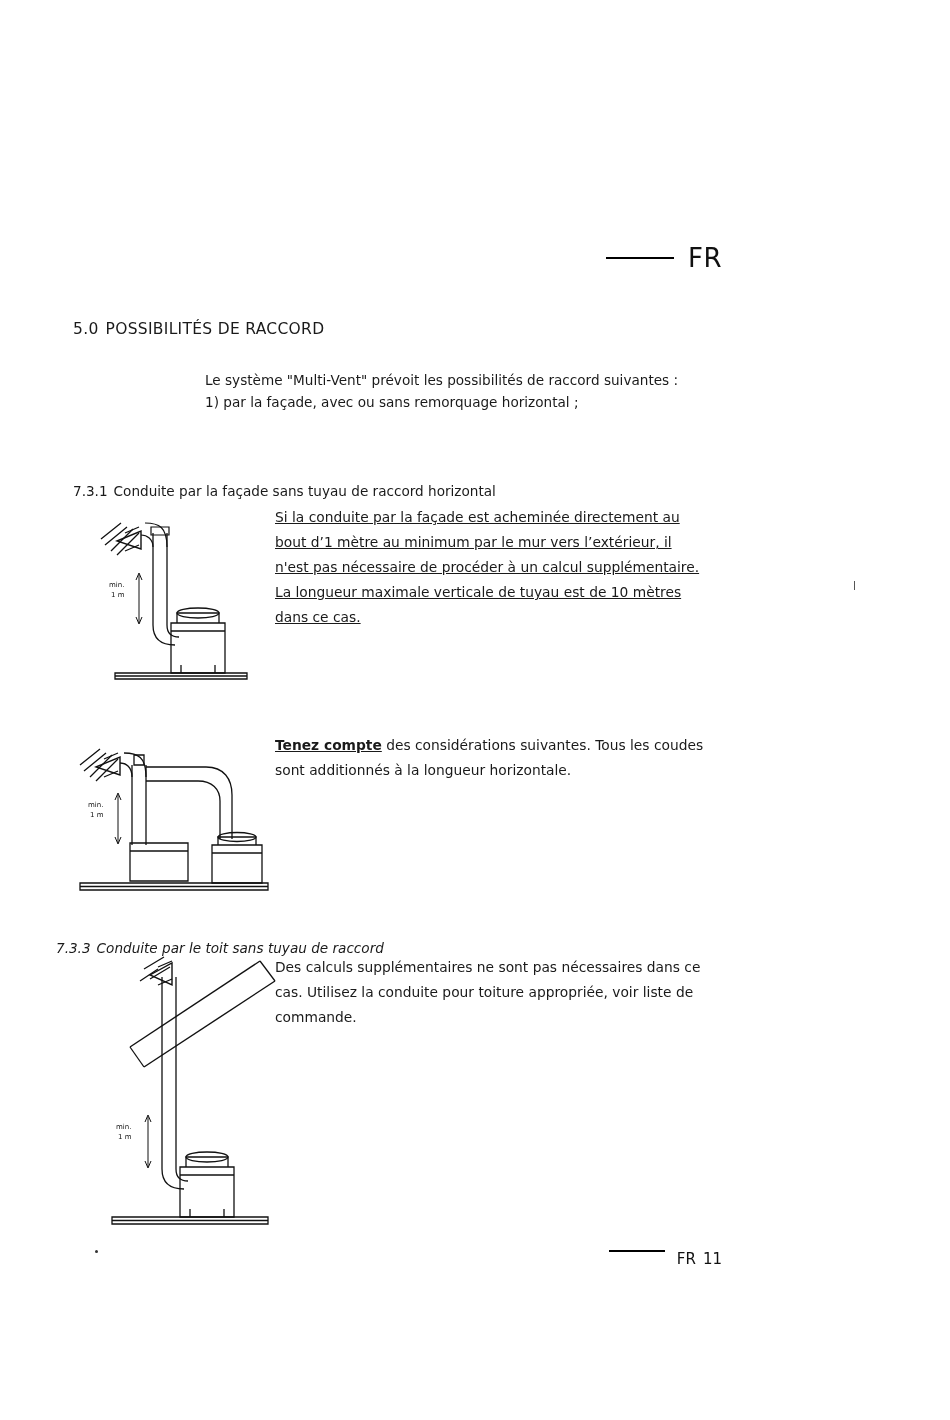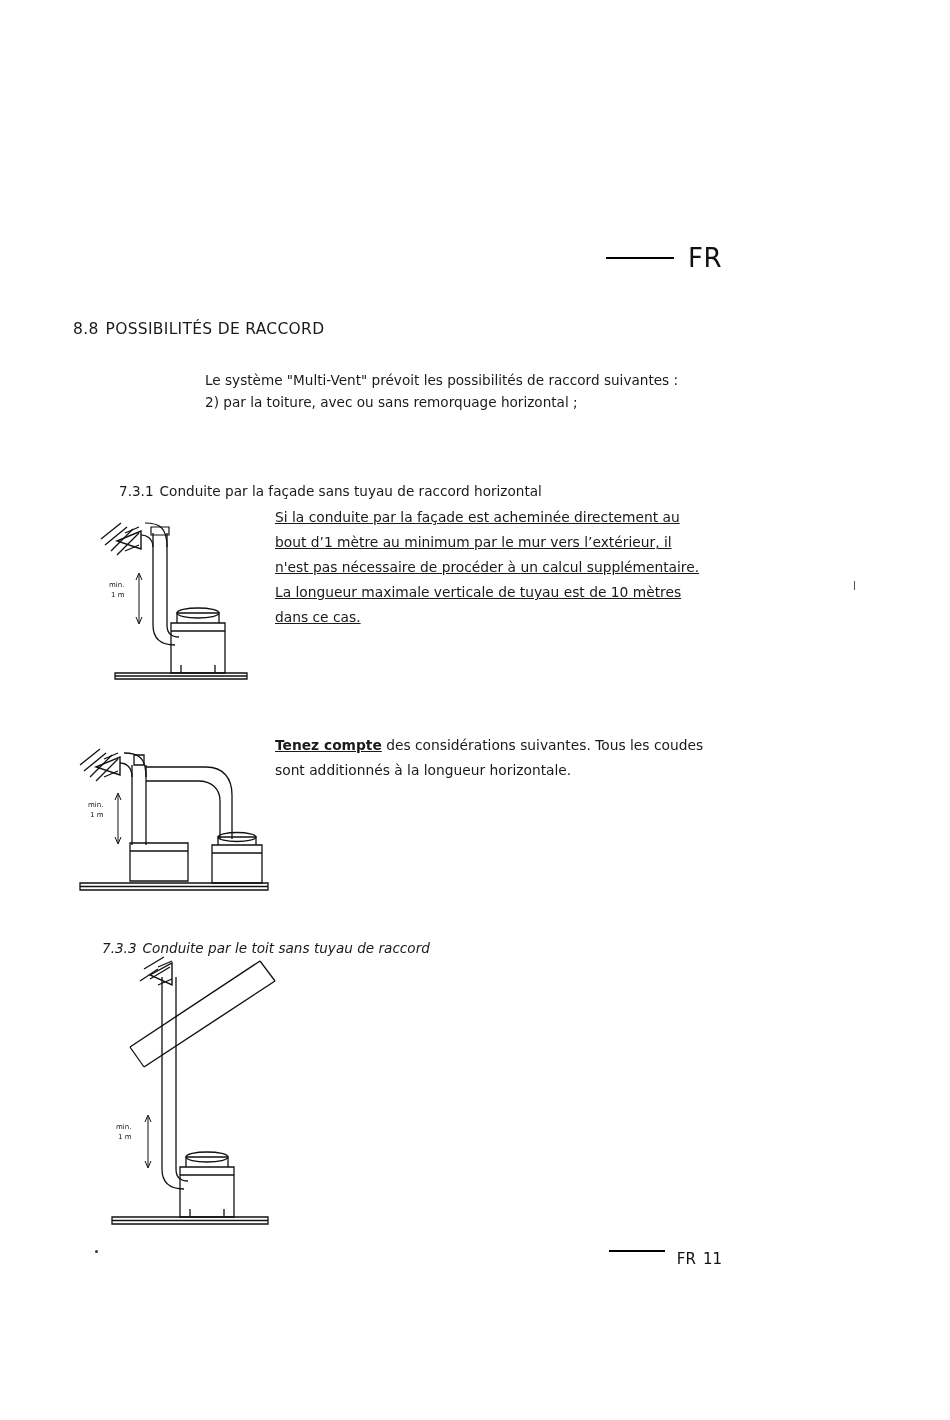--- a/index.html
+++ b/index.html
@@ -67,21 +67,21 @@
   }
   .intro div { white-space: nowrap; }
 
   
   .sub-title {
     position: absolute;
     font-size: 13.6px;
     color: #1a1a1a;
     white-space: nowrap;
   }
-  .sub-title .num { margin-right: 6px; margin-left: 46px; }
+  .sub-title .num { margin-right: 6px; }
 
   .body-text {
     position: absolute;
     font-size: 13.8px;
     line-height: 25px;
     color: #1a1a1a;
   }
   .body-text p { margin: 0; }
   .body-text p + p { margin-top: 20px; }
   .body-text b { font-weight: bold; text-decoration: underline; }
@@ -132,26 +132,26 @@
 <body>
 
 <div class="page">
 
   <div class="header">
     <span class="rule"></span>
     <span class="lang">FR</span>
   </div>
 
   <div class="sec-title">
-    <span class="num">8.8</span><span>POSSIBILITÉS DE RACCORD</span>
+    <span class="num">5.0</span><span>POSSIBILITÉS DE RACCORD</span>
   </div>
 
   <div class="intro">
     <div>Le système "Multi-Vent" prévoit les possibilités de raccord suivantes :</div>
-    <div>2) par la toiture, avec ou sans remorquage horizontal ;</div>
+    <div>1) par la façade, avec ou sans remorquage horizontal ;</div>
   </div>
 
   <div class="sub-title" style="left:73px; top:483px;">
     <span class="num">7.3.1</span><span>Conduite par la façade sans tuyau de raccord horizontal</span>
   </div>
 
   <div class="figure" style="left:95px; top:505px;">
     <svg width="165" height="175" viewBox="0 0 165 175">
       <g stroke="#111" fill="none" stroke-width="1.3">
 
@@ -268,20 +268,21 @@
         <path d="M48,162 L48,212" stroke-width="1"></path>
         <path d="M45,167 L48,160 L51,167" stroke-width="1"></path>
         <path d="M45,206 L48,213 L51,206" stroke-width="1"></path>
       </g>
       <text x="16" y="174" font-family="'DejaVu Sans', sans-serif" font-size="7" fill="#111">min.</text>
       <text x="18" y="184" font-family="'DejaVu Sans', sans-serif" font-size="7" fill="#111">1 m</text>
     </svg>
   </div>
 
   <div class="body-text" style="left:275px; top:955px; width:445px; line-height:25px;">
+    <p style="margin-top:0;">Des calculs supplémentaires ne sont pas nécessaires dans ce cas. Utilisez la conduite pour toiture appropriée, voir liste de commande.</p>
   </div>
 
   <div class="footer">
     <span class="rule"></span>
     <span class="pg"><span>FR</span><span class="n">11</span></span>
   </div>
 
   <div class="dot-left"></div>
   <div class="tick-right"></div>
 

